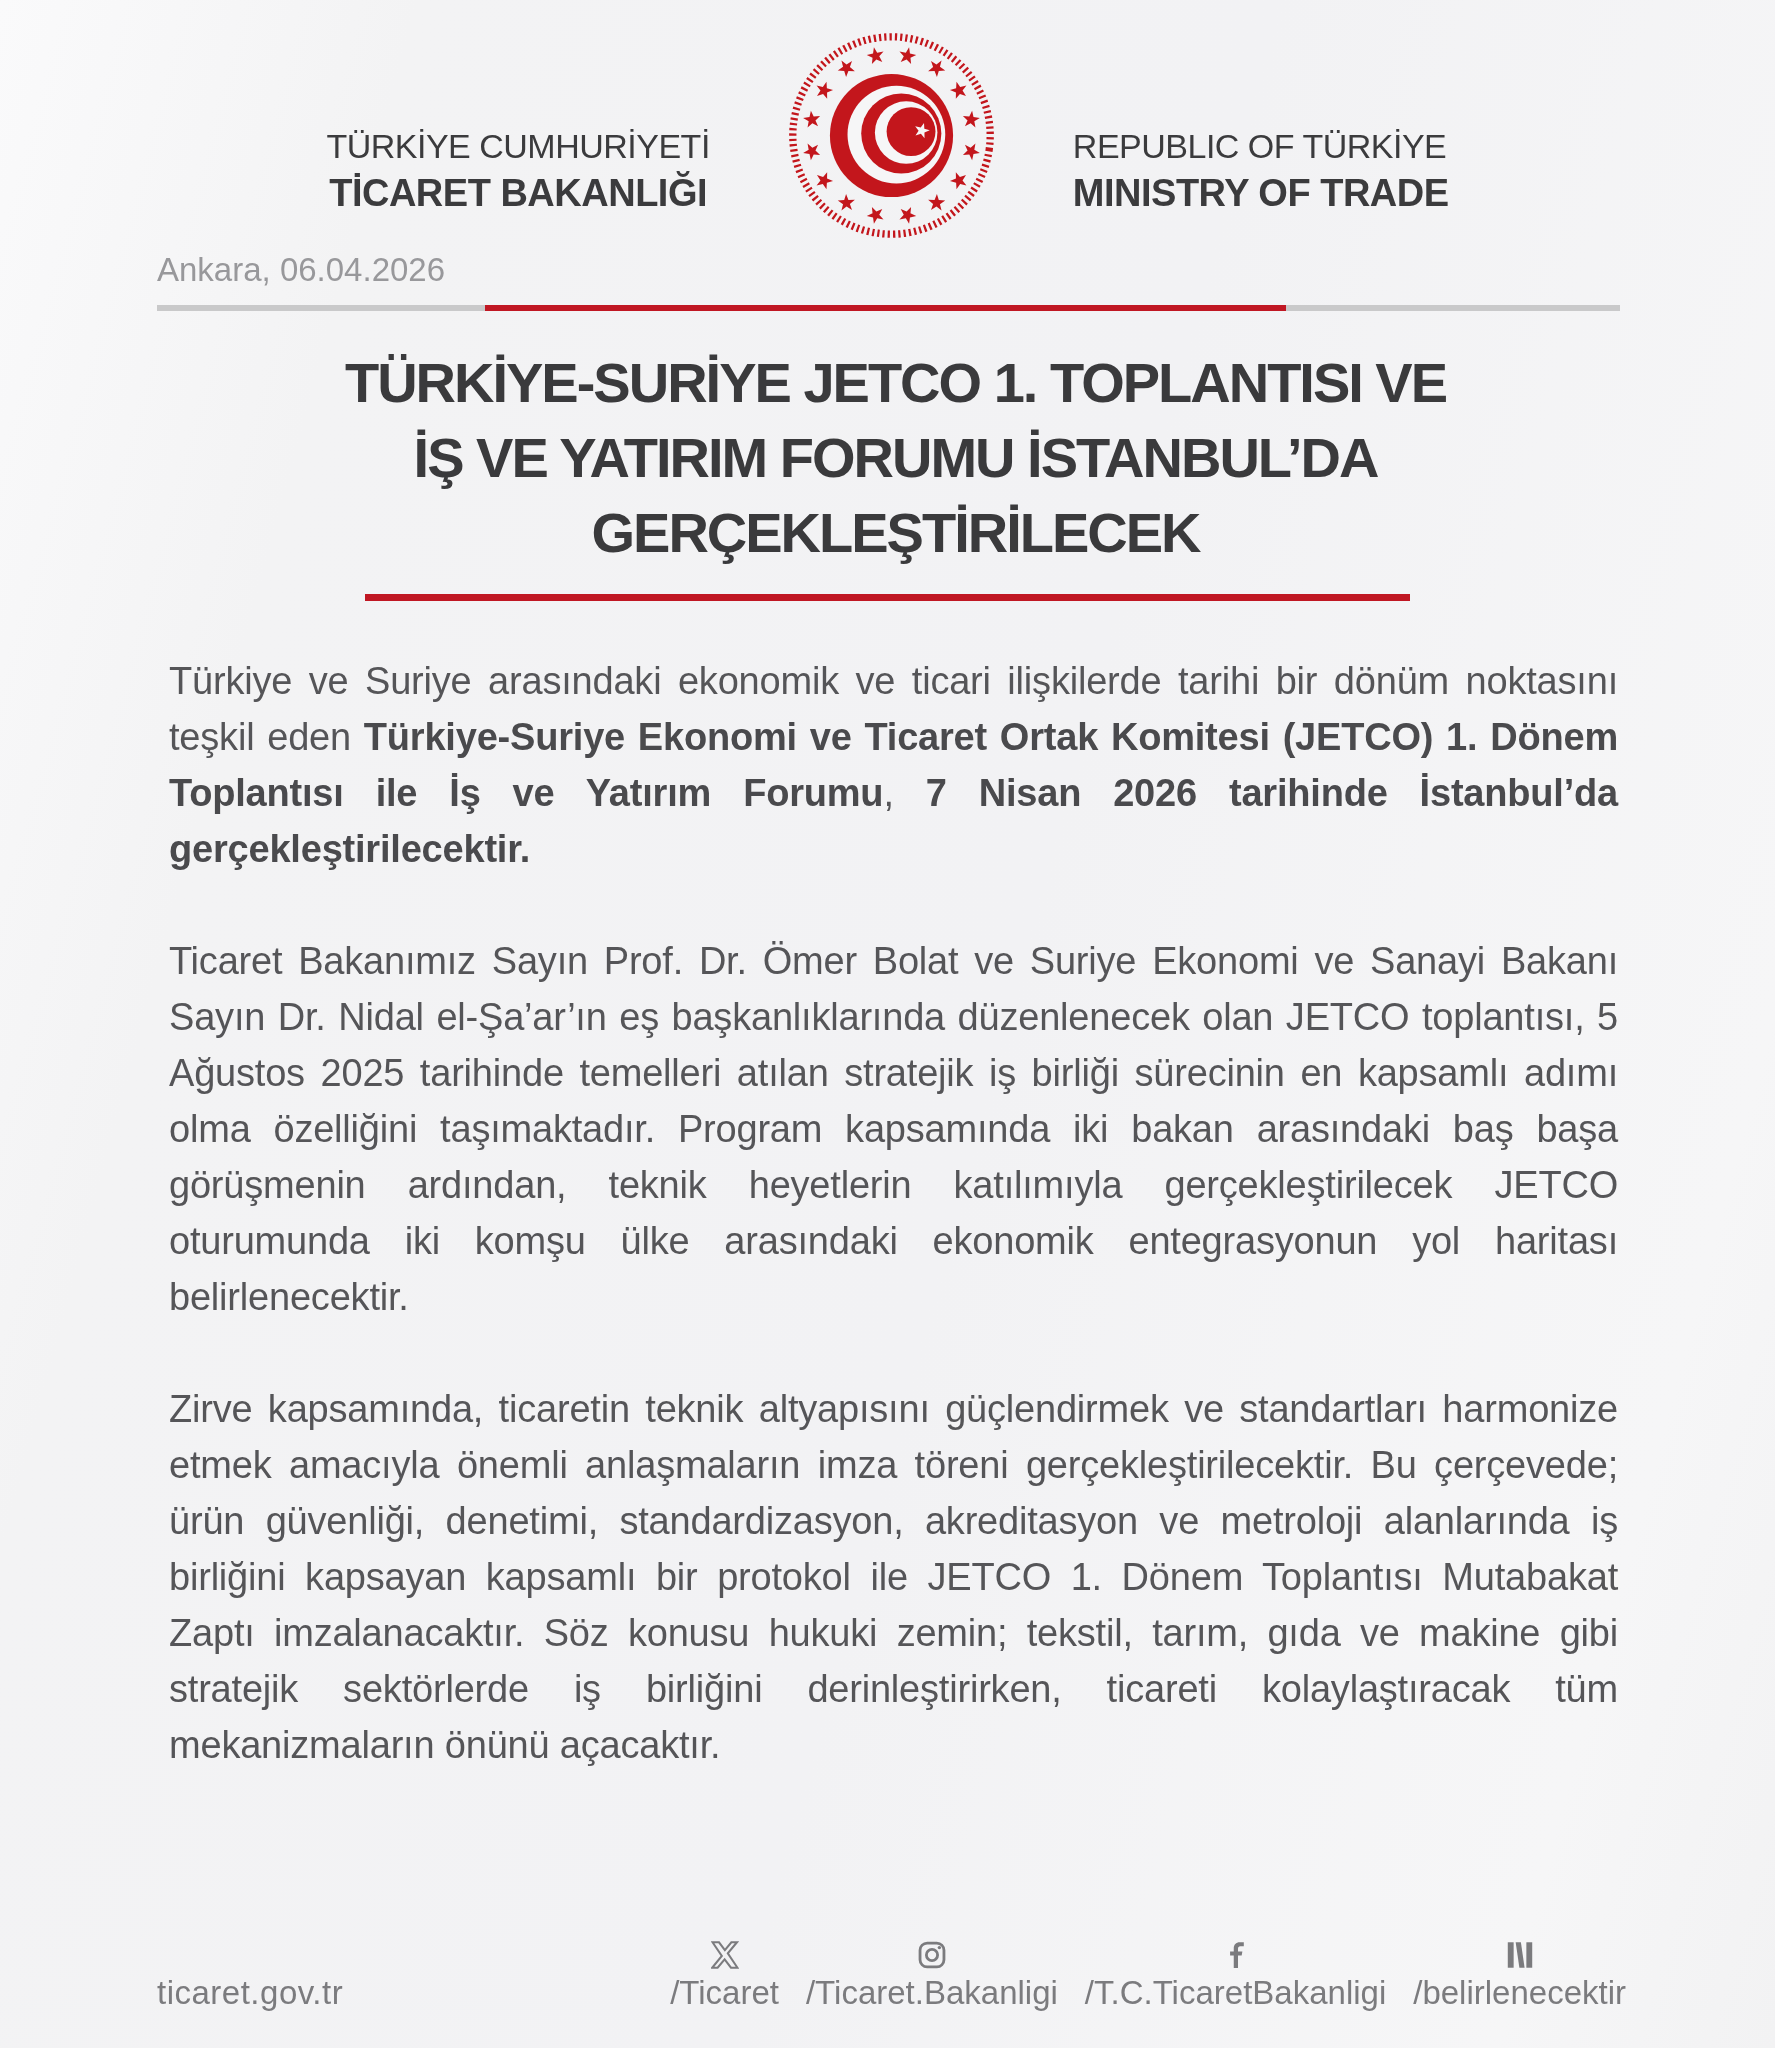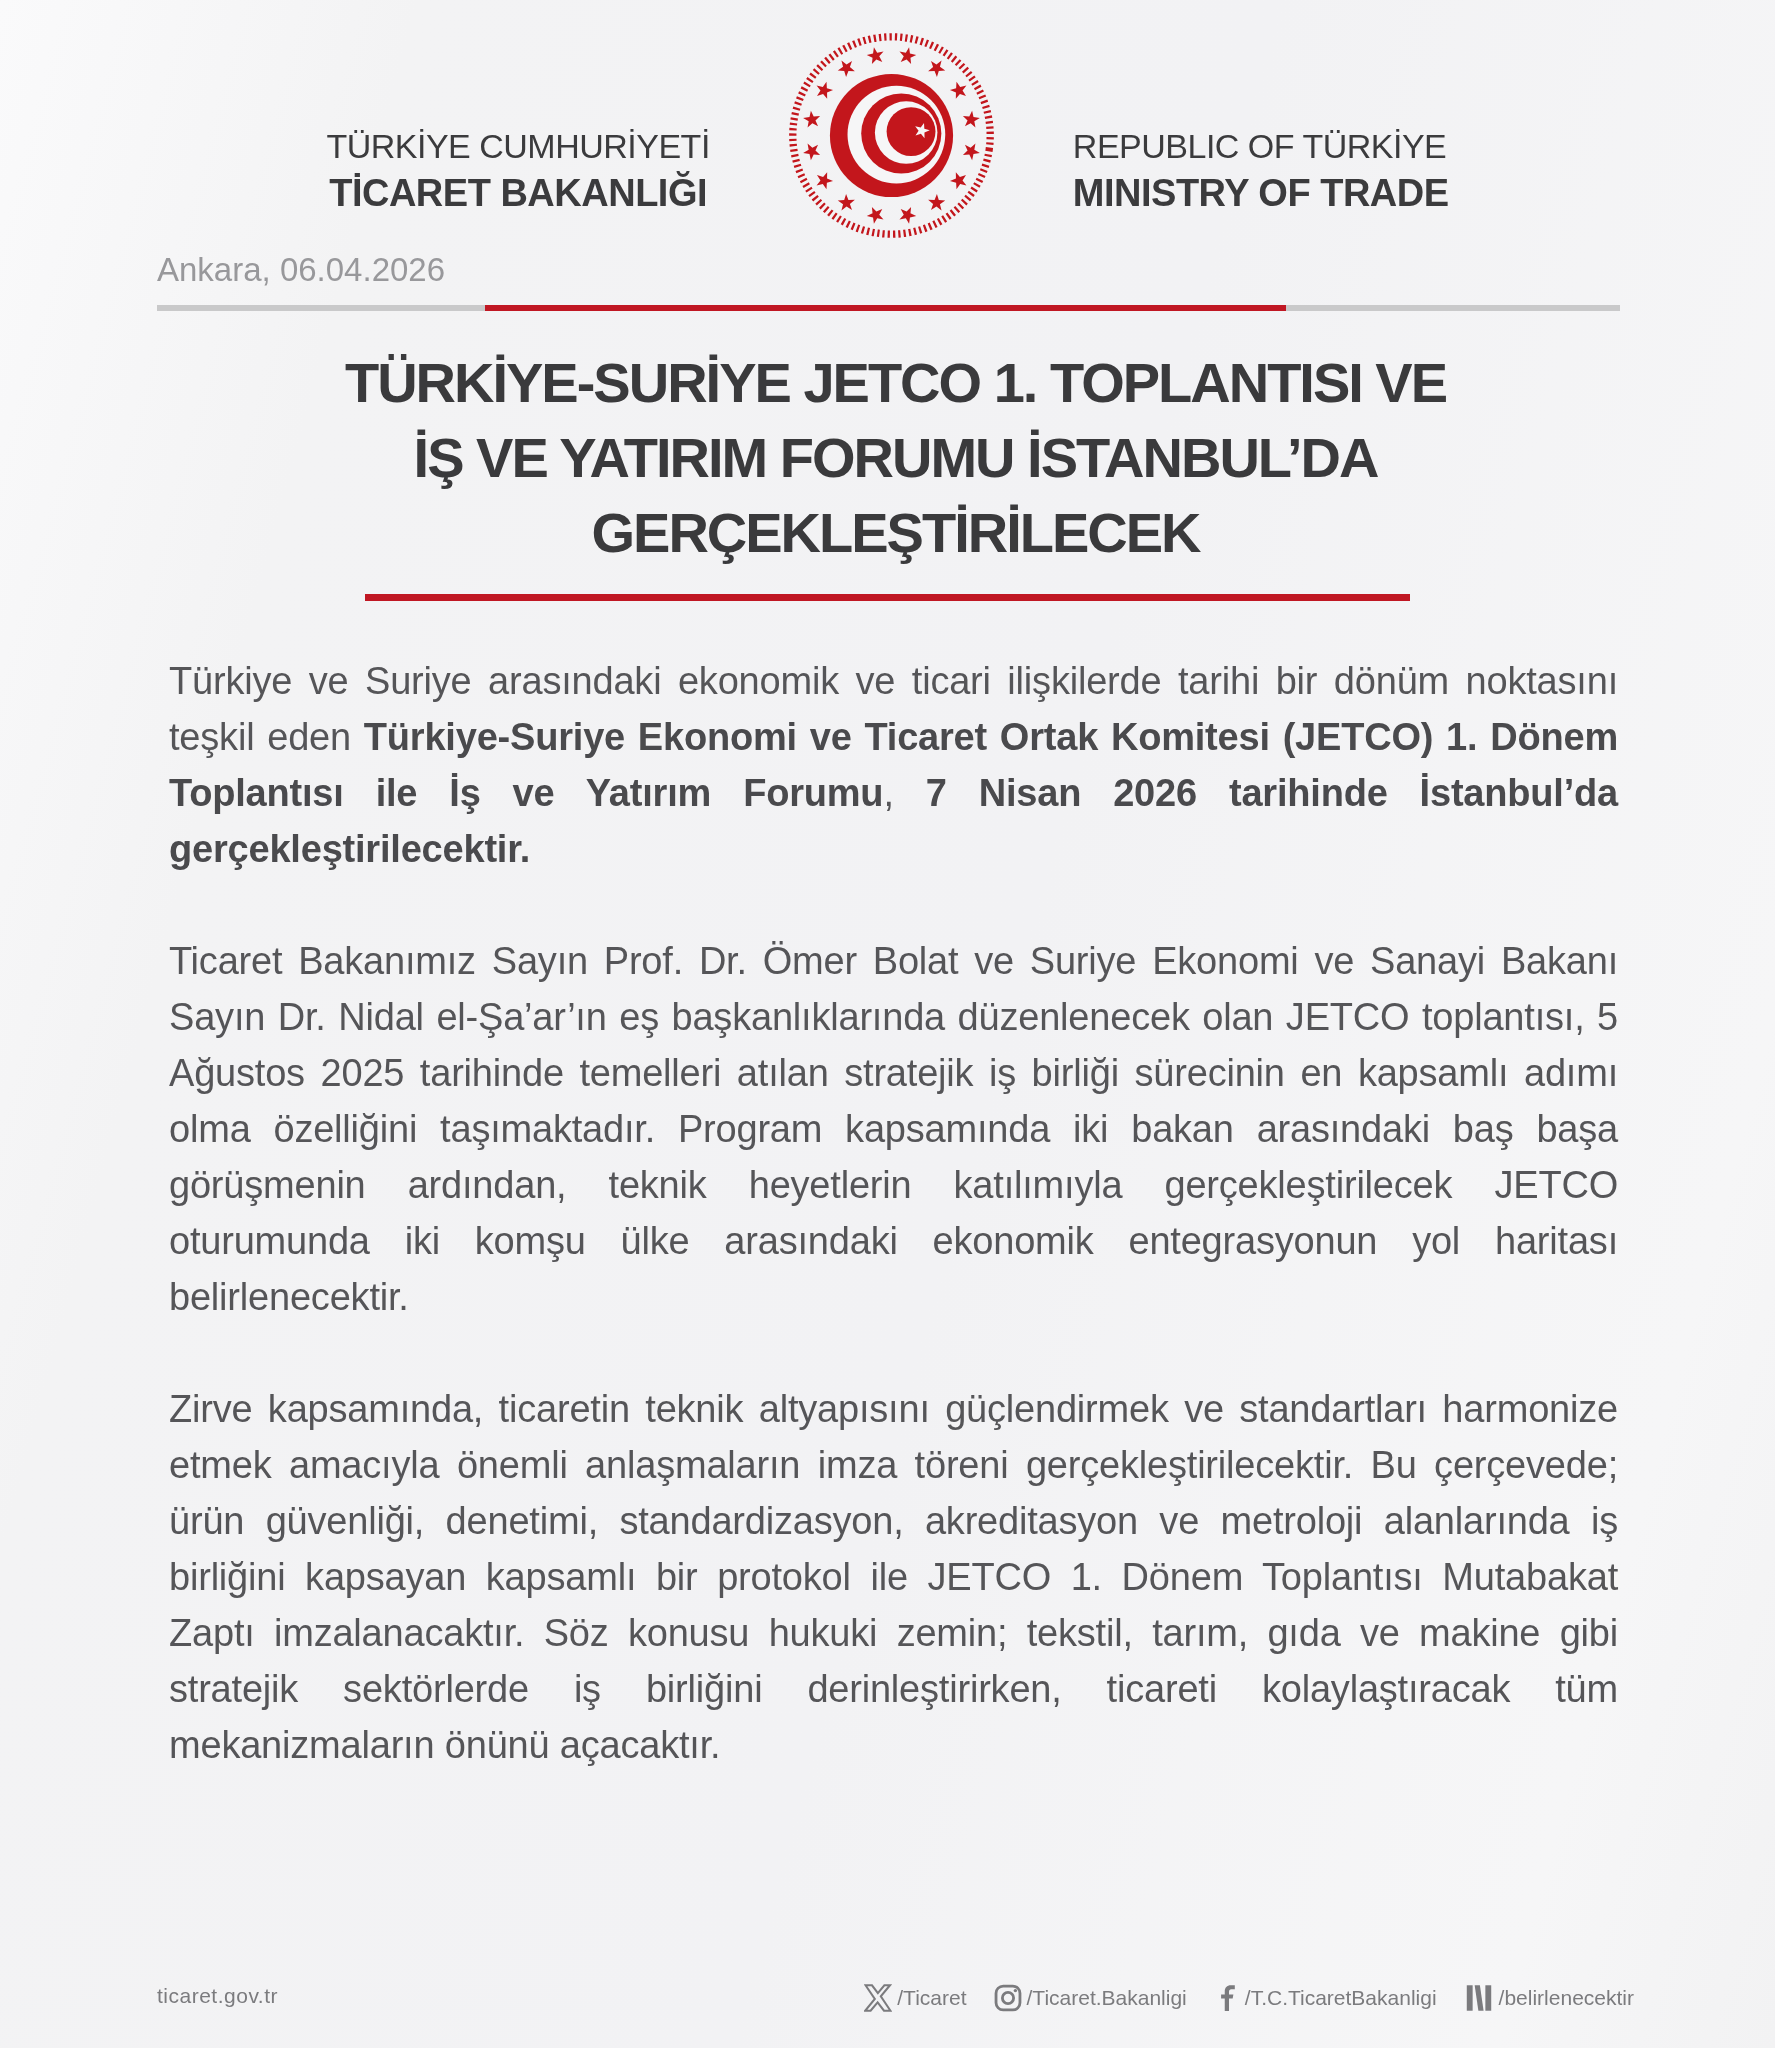--- a/index.html
+++ b/index.html
@@ -38,27 +38,27 @@
   }
   
   .body-text{
     margin:52px 157px 0 157px;color:#555558;
     font-size:38px;line-height:56px;text-align:justify;letter-spacing:-.2px;
   }
   .body-text p{margin:0 0 56px 12px;}
   .body-text .b{font-weight:700;color:#4a4a4d;}
   
   .footer{
-    position:absolute;left:157px;right:141px;bottom:36px;
-    display:flex;justify-content:space-between;align-items:flex-start;
-    color:#7b7b7e;font-size:21px;
+    position:absolute;left:157px;right:149px;bottom:36px;
+    display:flex;justify-content:space-between;align-items:flex-end;
+    color:#7b7b7e;font-size:33px;
   }
   .website{letter-spacing:.5px;}
   .social{display:flex;align-items:center;gap:27px;}
-  .social-item{display:flex;align-items:center;gap:5px;white-space:nowrap;}
+  .social-item{display:flex;align-items:center;gap:5px;white-space:nowrap;flex-direction:column;}
   .social-item svg{display:block;}
   .ic{fill:#7b7b7e;}
   .ic-stroke{fill:none;stroke:#7b7b7e;stroke-width:2.2px;}
 </style>
 </head>
 <body>
 
 <div class="header">
   <div class="h-block h-left">
     <div class="l1">TÜRKİYE CUMHURİYETİ</div>

